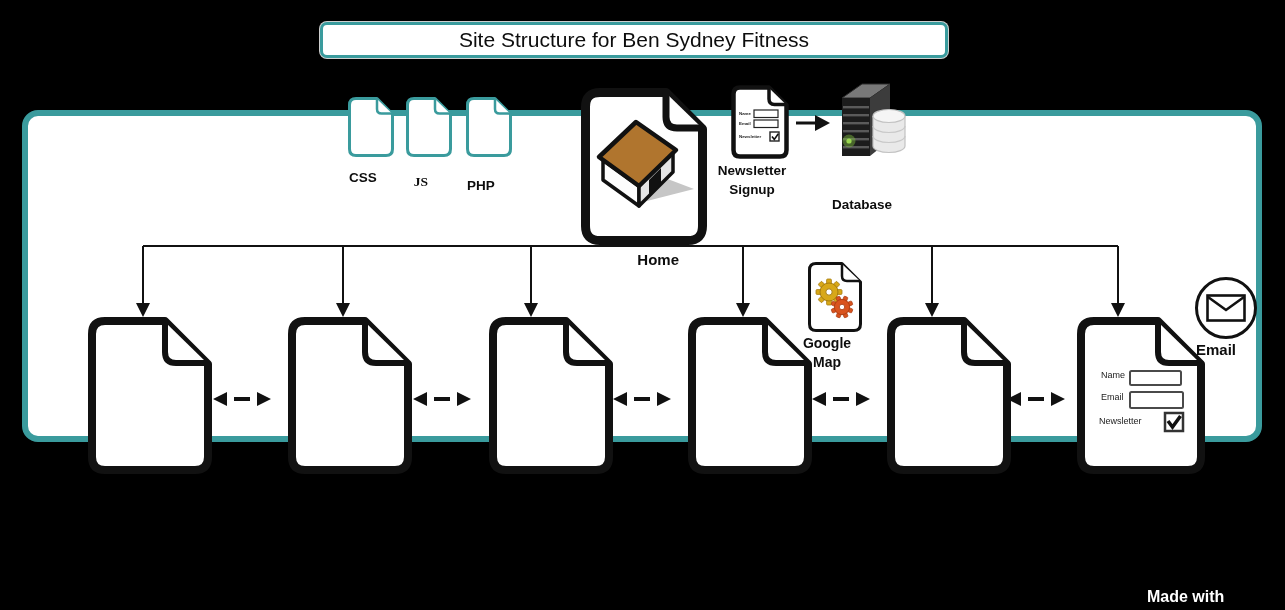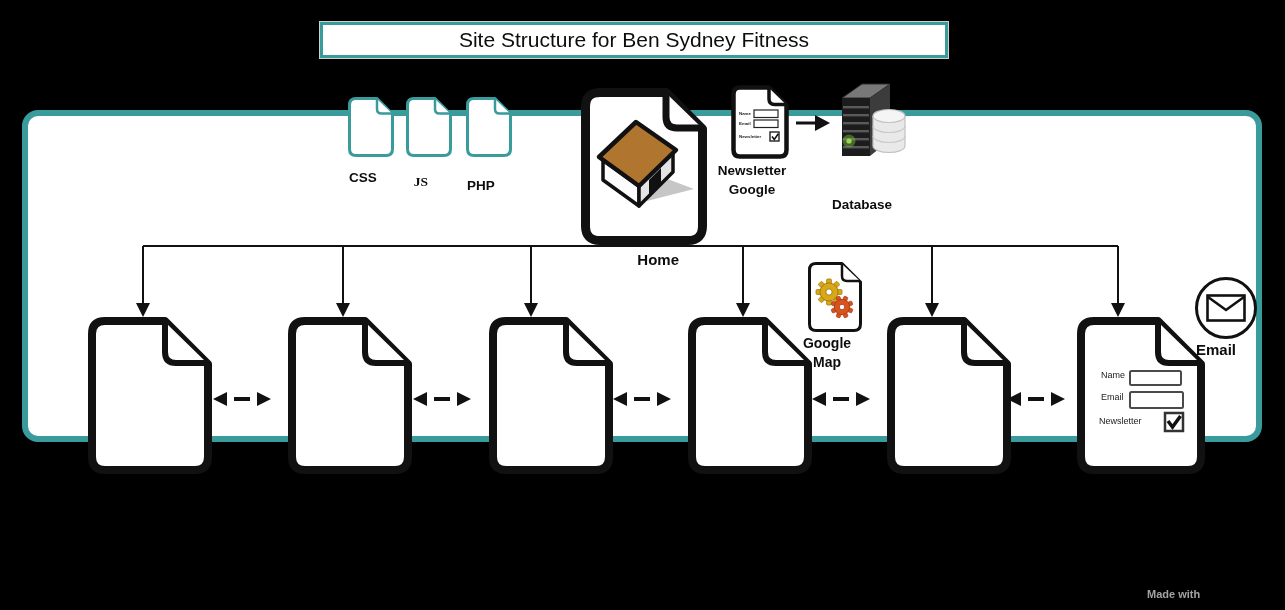--- a/index.html
+++ b/index.html
@@ -5,21 +5,21 @@
   html,body{margin:0;padding:0;}
   body{
     width:1285px;height:610px;background:#000;
     font-family:"Liberation Sans", sans-serif;
     position:relative;overflow:hidden;
   }
   .abs{position:absolute;}
   
   .title-box{
     left:320px;top:22px;width:622px;height:30px;
-    background:#fff;border:3px solid #3a9b9d;border-radius:0;
+    background:#fff;border:3px solid #3a9b9d;border-radius:7px;
     box-shadow:0 0 0 1px #cfcfcf;
     display:flex;align-items:center;justify-content:center;
     font-size:21px;color:#0d0d0d;z-index:5;
   }
   
   .site-container{
     left:22px;top:110px;width:1228px;height:320px;
     background:#fff;border:6px solid #3a9b9d;border-radius:16px;z-index:1;
   }
   .connectors{left:0;top:0;width:1285px;height:610px;z-index:2;pointer-events:none;}
@@ -28,21 +28,21 @@
     color:#0d0d0d;font-weight:bold;text-align:center;z-index:4;
     line-height:19px;font-size:13.5px;
   }
   .file-icon{width:46px;height:60px;color:#3a9b9d;}
   .page-node{width:124px;height:157px;}
   .email-circle{
     width:56px;height:56px;border:3px solid #111;border-radius:50%;
     background:#fff;display:flex;align-items:center;justify-content:center;
   }
   .made-with{
-    left:1147px;top:588px;color:#a3a3a3;font-weight:bold;font-size:11px;z-index:4;
+    left:1147px;top:588px;color:#ffffff;font-weight:bold;font-size:16px;z-index:4;
   }
   svg{display:block;}
 </style>
 </head>
 <body>
 
 <svg width="0" height="0" style="position:absolute" aria-hidden="true">
   <defs>
     <symbol id="sym-page" viewBox="0 0 124 157">
       <path d="M17 4 H77 L120 47 V140 Q120 153 107 153 H17 Q4 153 4 140 V17 Q4 4 17 4 Z" fill="#fff" stroke="#111" stroke-width="8" stroke-linejoin="round"></path>
@@ -131,21 +131,21 @@
       <text x="8" y="30">Name</text>
       <text x="8" y="40">Email</text>
       <text x="8" y="53">Newsletter</text>
     </g>
     <rect x="23" y="25" width="24" height="7.5" fill="#fff" stroke="#222" stroke-width="1.2"></rect>
     <rect x="23" y="35" width="24" height="7.5" fill="#fff" stroke="#222" stroke-width="1.2"></rect>
     <rect x="39" y="47" width="9" height="9" fill="#fff" stroke="#222" stroke-width="1.4"></rect>
     <path d="M41 51.5 l2.3 3 l4-5.7" fill="none" stroke="#111" stroke-width="1.6"></path>
   </svg>
 </div>
-<div class="abs label" style="left:710px;top:161px;width:84px;">Newsletter Google</div>
+<div class="abs label" style="left:710px;top:161px;width:84px;">Newsletter Signup</div>
 
 <div class="abs icon-layer" style="left:824px;top:80px;">
   <svg width="76" height="86" viewBox="0 0 76 86">
     <polygon points="10,18 30,4 58,4 38,18" fill="#787878" stroke="#2a2a2a" stroke-width="1"></polygon>
     <polygon points="38,18 58,4 58,60 38,76" fill="#3c3c3c"></polygon>
     <rect x="10" y="18" width="28" height="58" fill="#1c1c1c"></rect>
     <g fill="#5a5a5a">
       <rect x="11" y="26" width="26" height="2.4"></rect>
         <rect x="11" y="34" width="26" height="2.4"></rect>
       <rect x="11" y="42" width="26" height="2.4"></rect>

